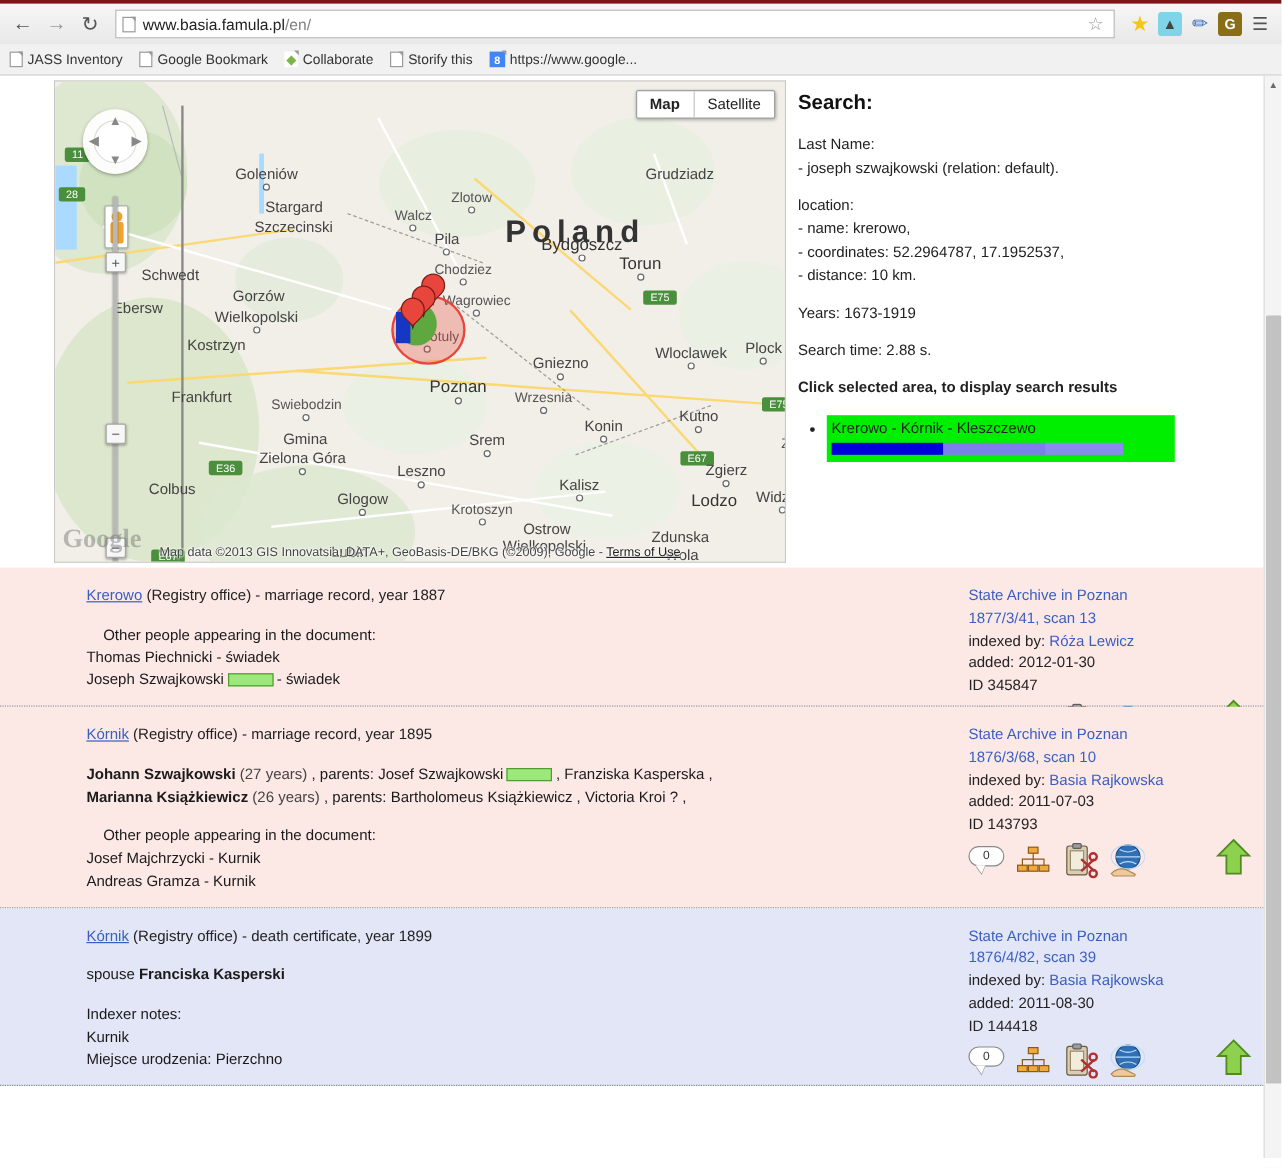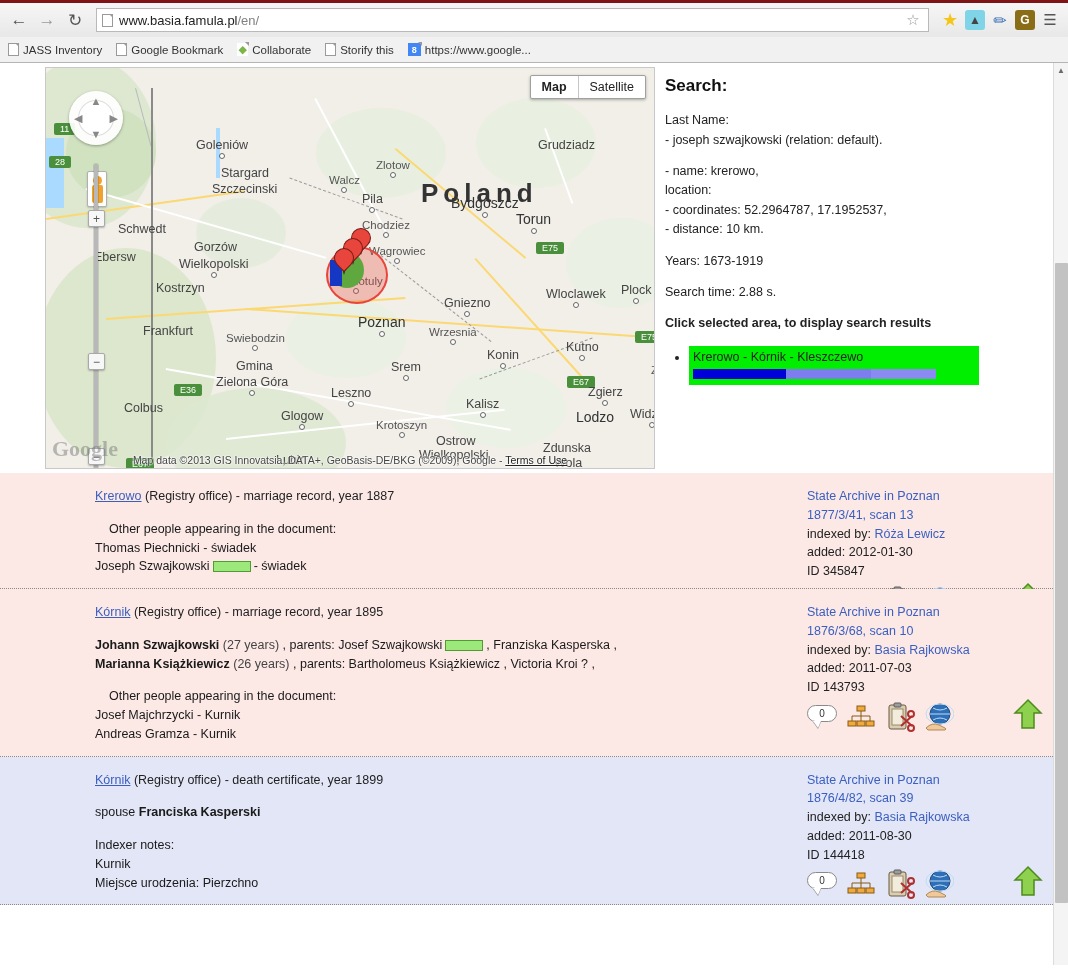--- a/index.html
+++ b/index.html
@@ -232,21 +232,21 @@
   .area-bars span{display:block;height:10px;}
 
   
   .result{
     position:relative;
     padding:14px 0 12px 0;
     border-bottom:1px dotted #8a8a8a;
   }
   .result.pink{ background:#fce9e6; }
   .result.blue{ background:#e2e6f7; }
-  .rleft{ padding-left:95px; padding-right:240px; font-size:12.5px; color:#1a1a1a; line-height:1.5;}
+  .rleft{ padding-left:72px; padding-right:240px; font-size:12.5px; color:#1a1a1a; line-height:1.5;}
   .rtitle{ margin-bottom:6px; }
   .rtitle a{ color:#3b5fc0; text-decoration:underline; }
   .rtitle .meta{ color:#222; }
   .block{ margin-top:14px; }
   .lbl{ font-weight:normal;margin-left:14px; }
   .nm{ font-weight:bold; }
   .dim{ color:#444; }
   .hl{
     display:inline-block; width:38px; height:11px;
     background:#9ce87a; border:1px solid #4f9c33;
@@ -469,22 +469,22 @@
       </div>
 
       <div id="gwatermark">Google</div>
       <div id="attrib"><span>Map data ©2013 GIS Innovatsia, DATA+, GeoBasis-DE/BKG (©2009), Google - </span><a href="#">Terms of Use</a></div>
     </div>
 
     <div id="searchpanel">
       <h2>Search:</h2>
       <p class="tight">Last Name:</p>
       <p>- joseph szwajkowski (relation: default).</p>
+      <p class="tight">location:</p>
       <p class="tight">- name: krerowo,</p>
-      <p class="tight">location:</p>
       <p class="tight">- coordinates: 52.2964787, 17.1952537,</p>
       <p>- distance: 10 km.</p>
       <p>Years: 1673-1919</p>
       <p>Search time: 2.88 s.</p>
       <p class="bold">Click selected area, to display search results</p>
       <ul id="arealist">
             <li>
               <span class="area-box" style="background: rgb(0, 238, 0);">
                 <span class="area-title">Krerowo - Kórnik - Kleszczewo</span>
                 <span class="area-bars">

